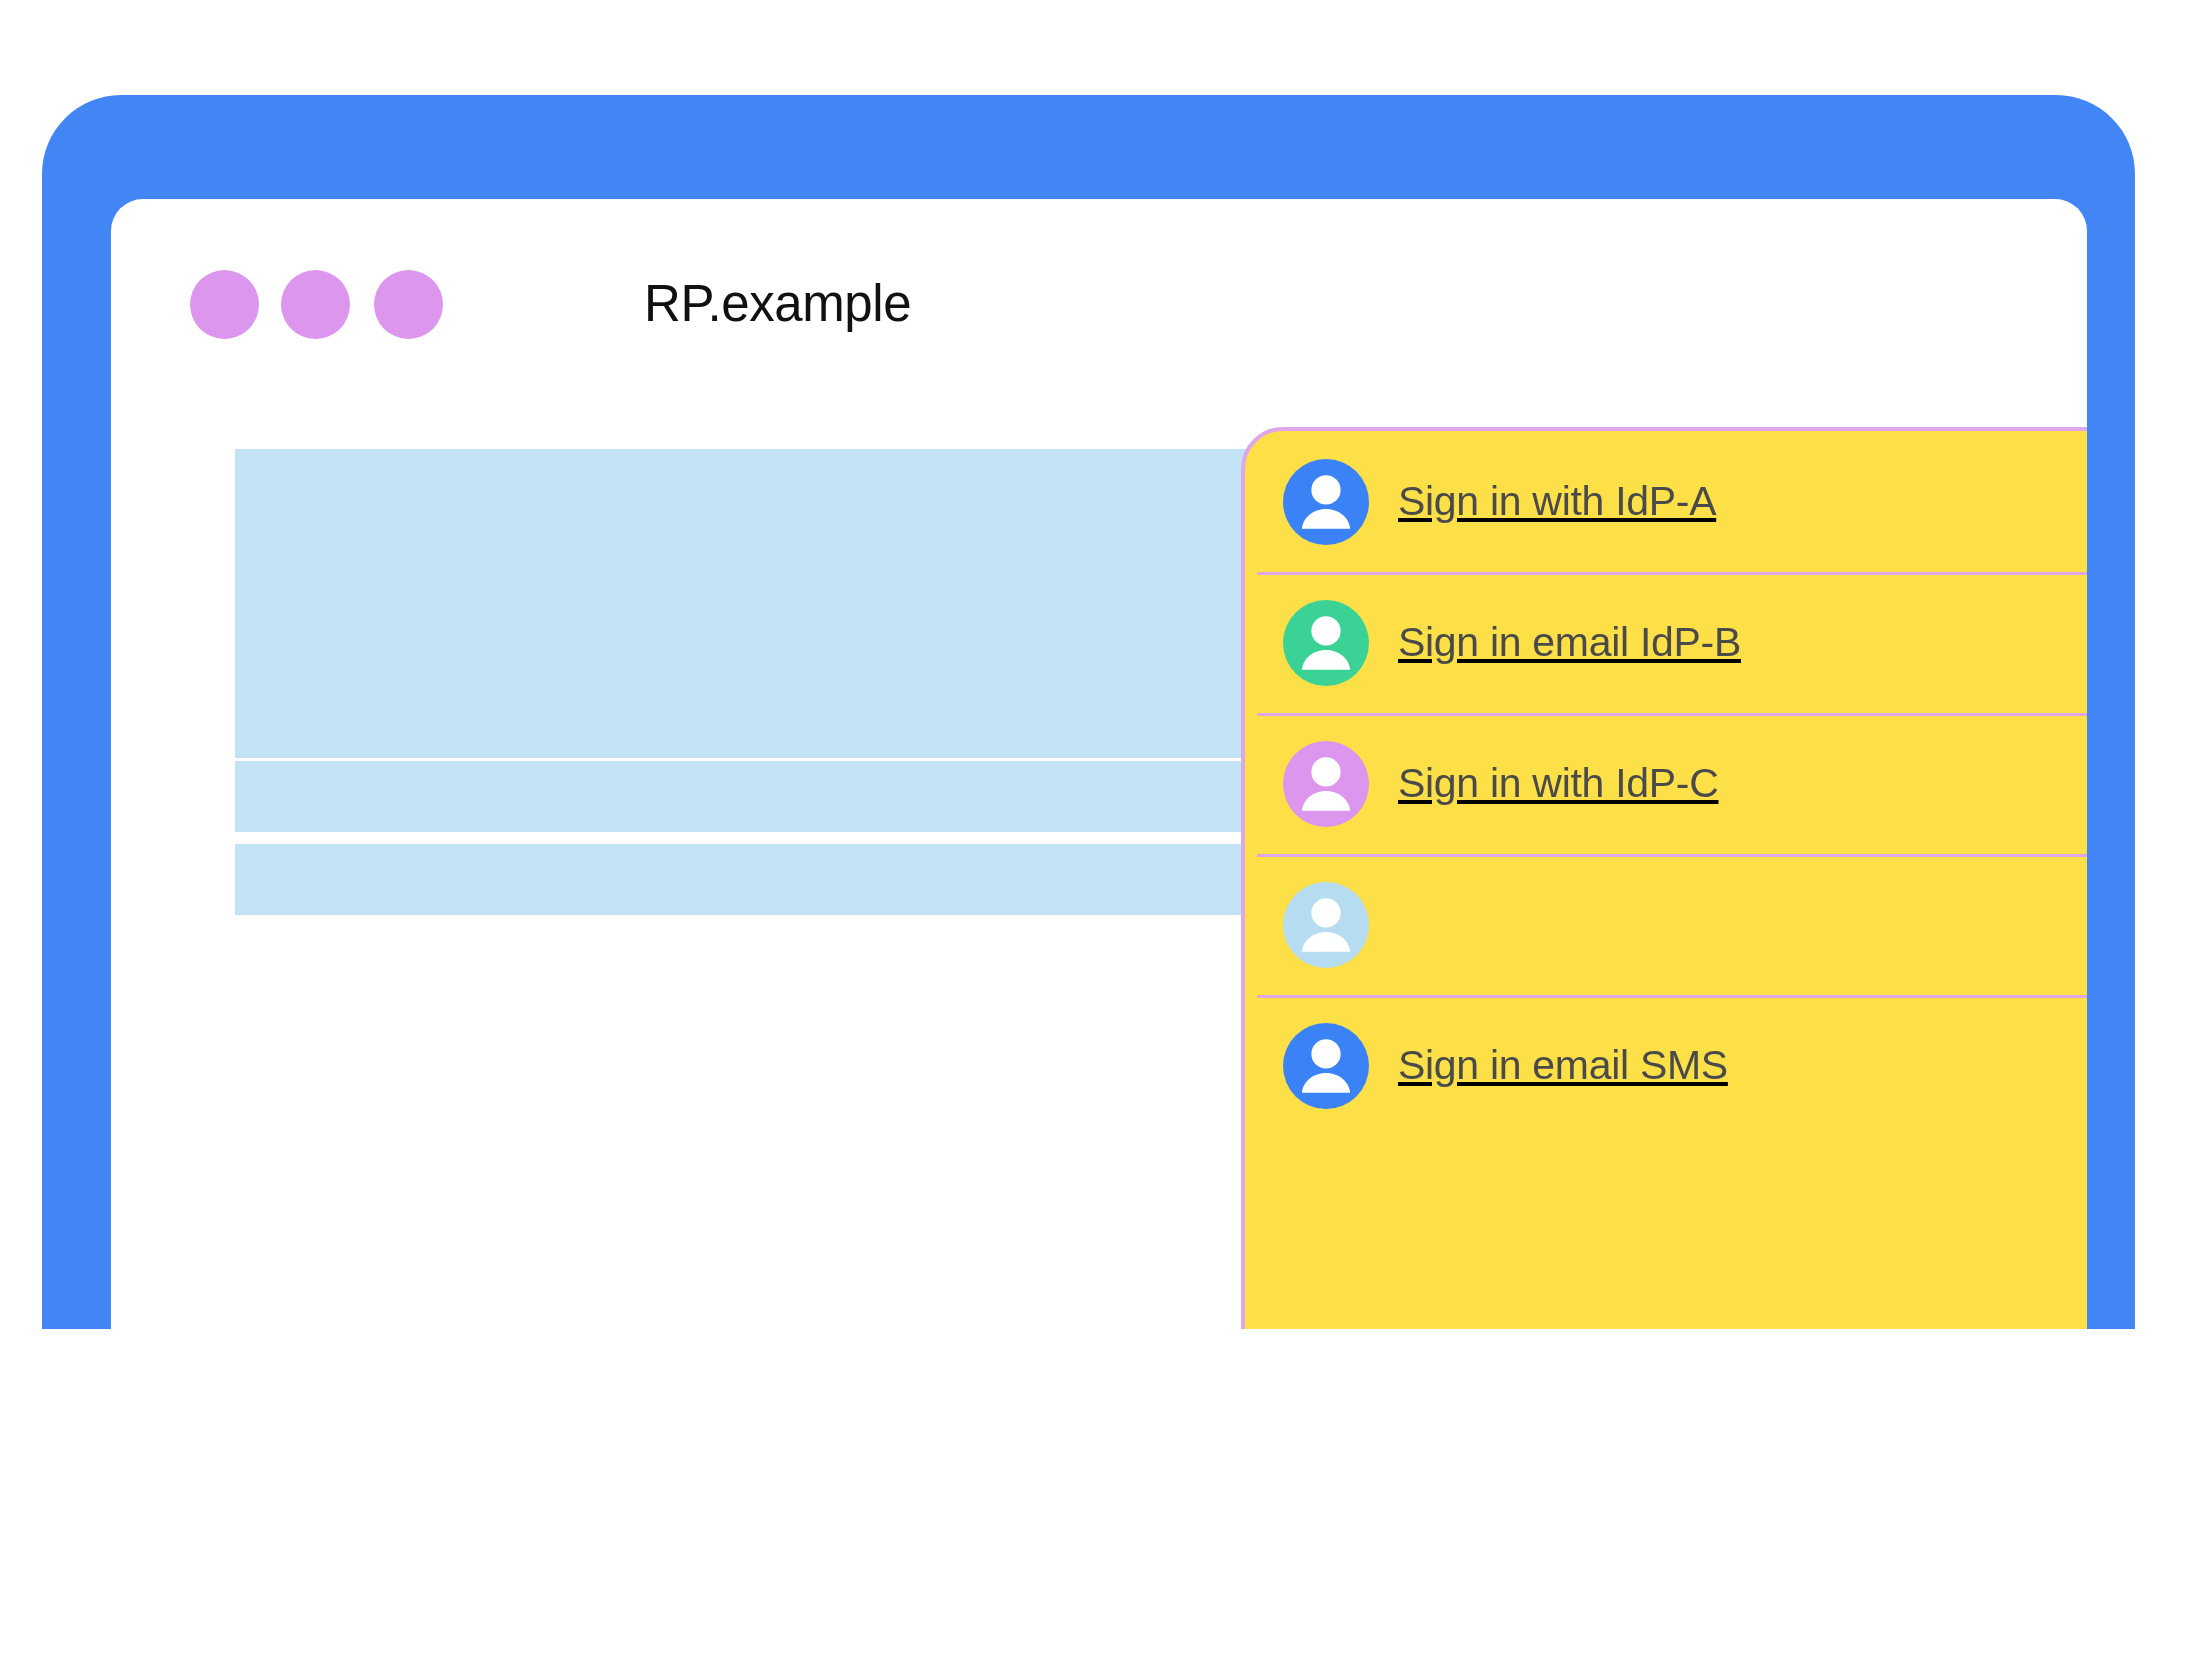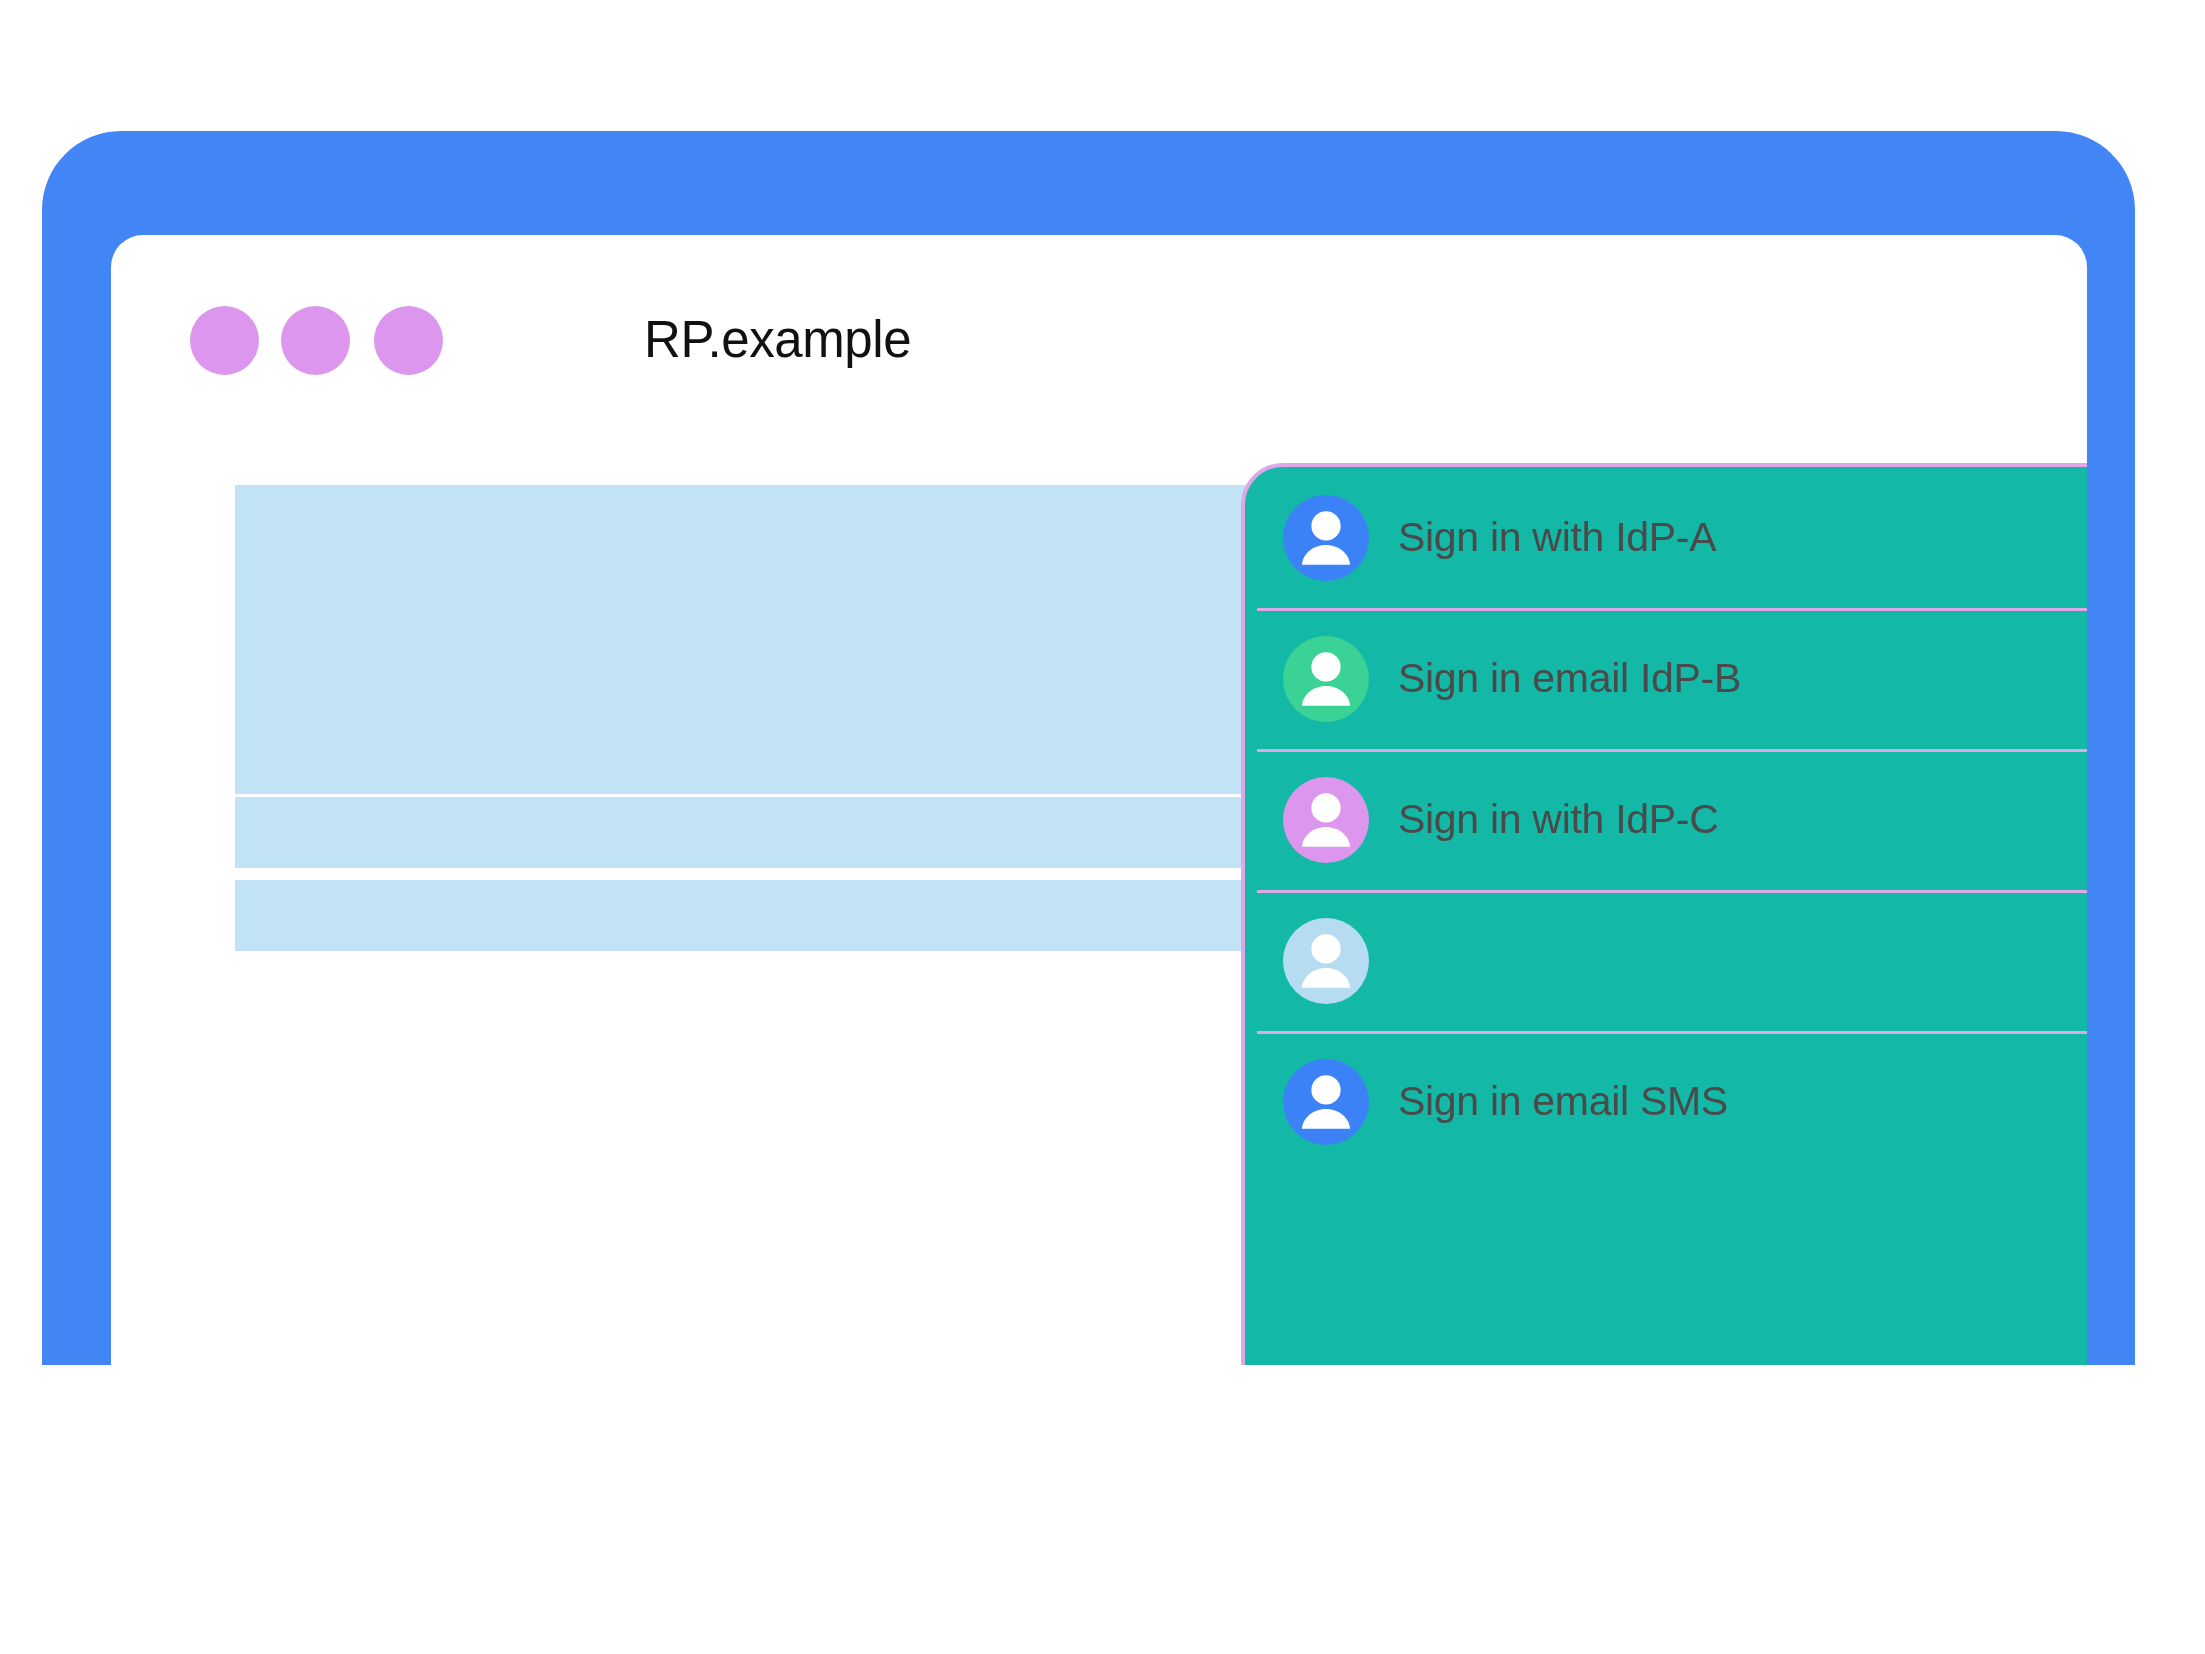--- a/index.html
+++ b/index.html
@@ -10,21 +10,20 @@
   body {
     font-family: "Liberation Sans", sans-serif;
   }
 
   #stage {
     position: relative;
     width: 2206px;
     height: 1329px;
     overflow: hidden;
     background: #ffffff;
-    margin-top: 36px;
   }
 
   
   .device-frame {
     position: absolute;
     left: 42px;
     top: 95px;
     width: 2093px;
     height: 1336px;
     background: #4285f4;
@@ -135,23 +134,24 @@
 
   
   .signin-panel {
     position: absolute;
     left: 1130px;
     top: 228px;
     width: 912px;
     height: 985px;
     border: 4.4px solid #dda7e8;
     border-radius: 42px;
-    background: #14b8a6;
+    background: #fde047;
     box-sizing: border-box;
     overflow: hidden;
+    text-decoration: underline;
   }
 
   .signin-row {
     position: relative;
     height: 141px;
     display: flex;
     align-items: center;
     padding-left: 38px;
     box-sizing: border-box;
   }

